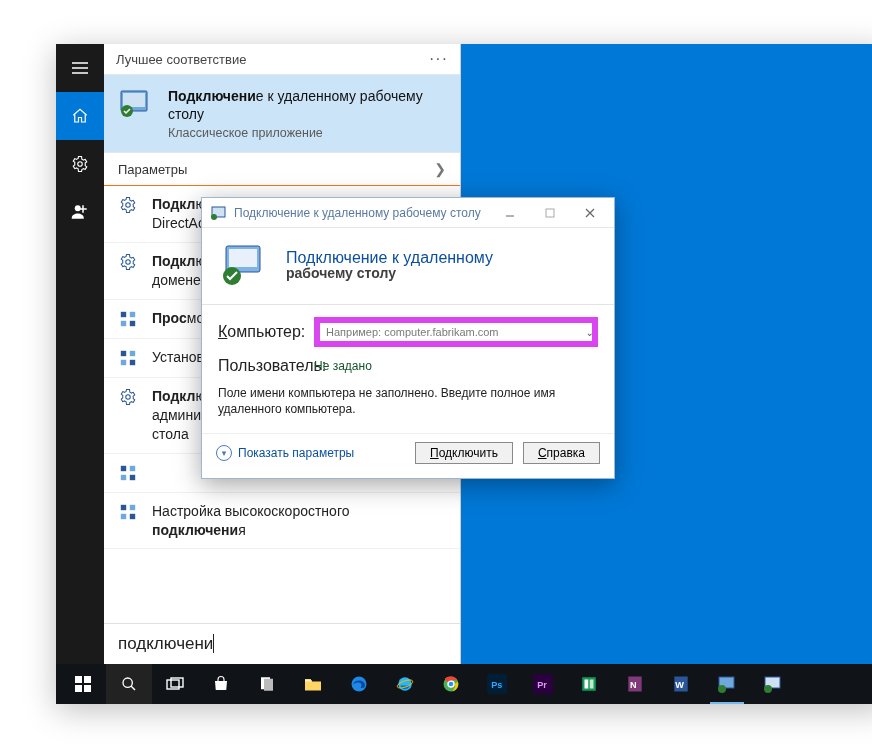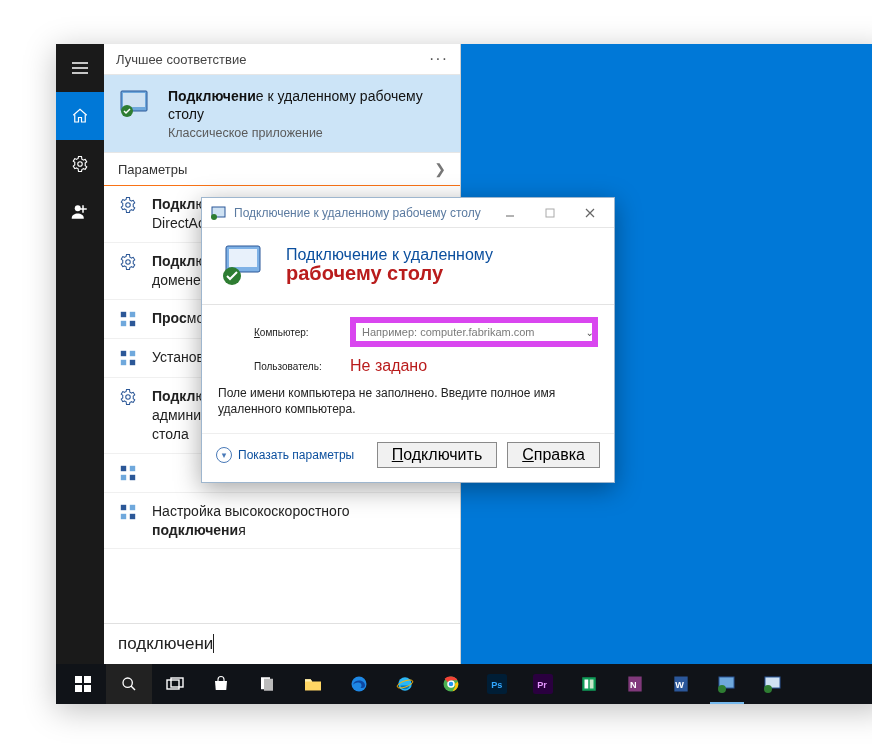--- a/index.html
+++ b/index.html
@@ -43,38 +43,38 @@
 
 .rdp { position: absolute; left: 145px; top: 153px; width: 414px; background: #fff; border: 1px solid #9eb6ce; box-shadow: 0 6px 24px rgba(0,0,0,0.35); font-size: 12px; color: #222; }
 .rdp-title { display: flex; align-items: center; height: 30px; padding: 0 4px 0 8px; background: #fff; border-bottom: 1px solid #e6e6e6; }
 .rdp-title .tcap { color: #5a7aa0; font-size: 12px; flex: 1; display: flex; align-items: center; gap: 6px; }
 .rdp-sys { display: flex; }
 .rdp-sys .btn { width: 40px; height: 30px; display: flex; align-items: center; justify-content: center; color: #777; cursor: pointer; }
 
 .rdp-banner { display: flex; align-items: center; gap: 18px; padding: 14px 18px 16px; border-bottom: 1px solid #e3e3e3; }
 .rdp-banner .bicon { width: 48px; height: 46px; flex: none; }
 .rdp-banner .btxt .l1 { font-size: 16px; color: #0b4f9e; }
-.rdp-banner .btxt .l2 { font-size: 20px; font-weight: 700; color: #b91c1c; margin-top: -2px; }
+.rdp-banner .btxt .l2 { font-size: 14px; font-weight: 700; color: #404040; margin-top: -2px; }
 
 .rdp-body { padding: 12px 16px 6px; }
 .form-row { display: flex; align-items: center; gap: 14px; margin-bottom: 10px; }
-.form-row .lbl { width: 82px; font-size: 10px; margin-left: 36px; }
+.form-row .lbl { width: 82px; font-size: 16px; }
 .form-row .lbl .ul { text-decoration: underline; }
 .combo { flex: 1; position: relative; }
 .combo input { width: 100%; border: 6px solid #d946ef; padding: 3px 20px 3px 6px; font-size: 11px; font-family: inherit; color: #222; }
 .combo input::placeholder { color: #7a7a7a; }
 .combo .dd { position: absolute; right: 4px; top: 50%; transform: translateY(-50%); font-size: 10px; color: #555; pointer-events: none; }
-.val-static { font-size: 16px; color: #b91c1c; }
+.val-static { font-size: 12px; color: #14532d; }
 .note { font-size: 12px; color: #222; line-height: 1.35; margin: 6px 0 10px; }
 
 .rdp-foot { display: flex; align-items: center; padding: 8px 14px 14px; gap: 10px; border-top: 1px solid #eee; }
 .expand { display: flex; align-items: center; gap: 6px; color: #0b4f9e; cursor: pointer; font-size: 12px; }
 .expand .circ { width: 16px; height: 16px; border: 1px solid #4a7ab8; border-radius: 50%; display: flex; align-items: center; justify-content: center; font-size: 9px; color: #4a7ab8; }
 .rdp-foot .spacer { flex: 1; }
-.btnw { border: 1px solid #8a8a8a; background: #f1f1f1; padding: 3px 14px; font-size: 16px; cursor: pointer; }
+.btnw { border: 1px solid #8a8a8a; background: #f1f1f1; padding: 3px 14px; font-size: 12px; cursor: pointer; }
 .btnw .ul { text-decoration: underline; }
 
 
 .taskbar { position: absolute; left: 0; right: 0; bottom: 0; height: 40px; background: #101318; display: flex; align-items: center; padding: 0 4px; gap: 0; margin-top: 14px; }
 .tb { width: 46px; height: 40px; display: flex; align-items: center; justify-content: center; cursor: pointer; position: relative; }
 .tb.active::after { content: ""; position: absolute; left: 6px; right: 6px; bottom: 0; height: 2px; background: #76b9ed; }
 .tb.search { background: #222; }
 .tb svg { display: block; }
 
 

